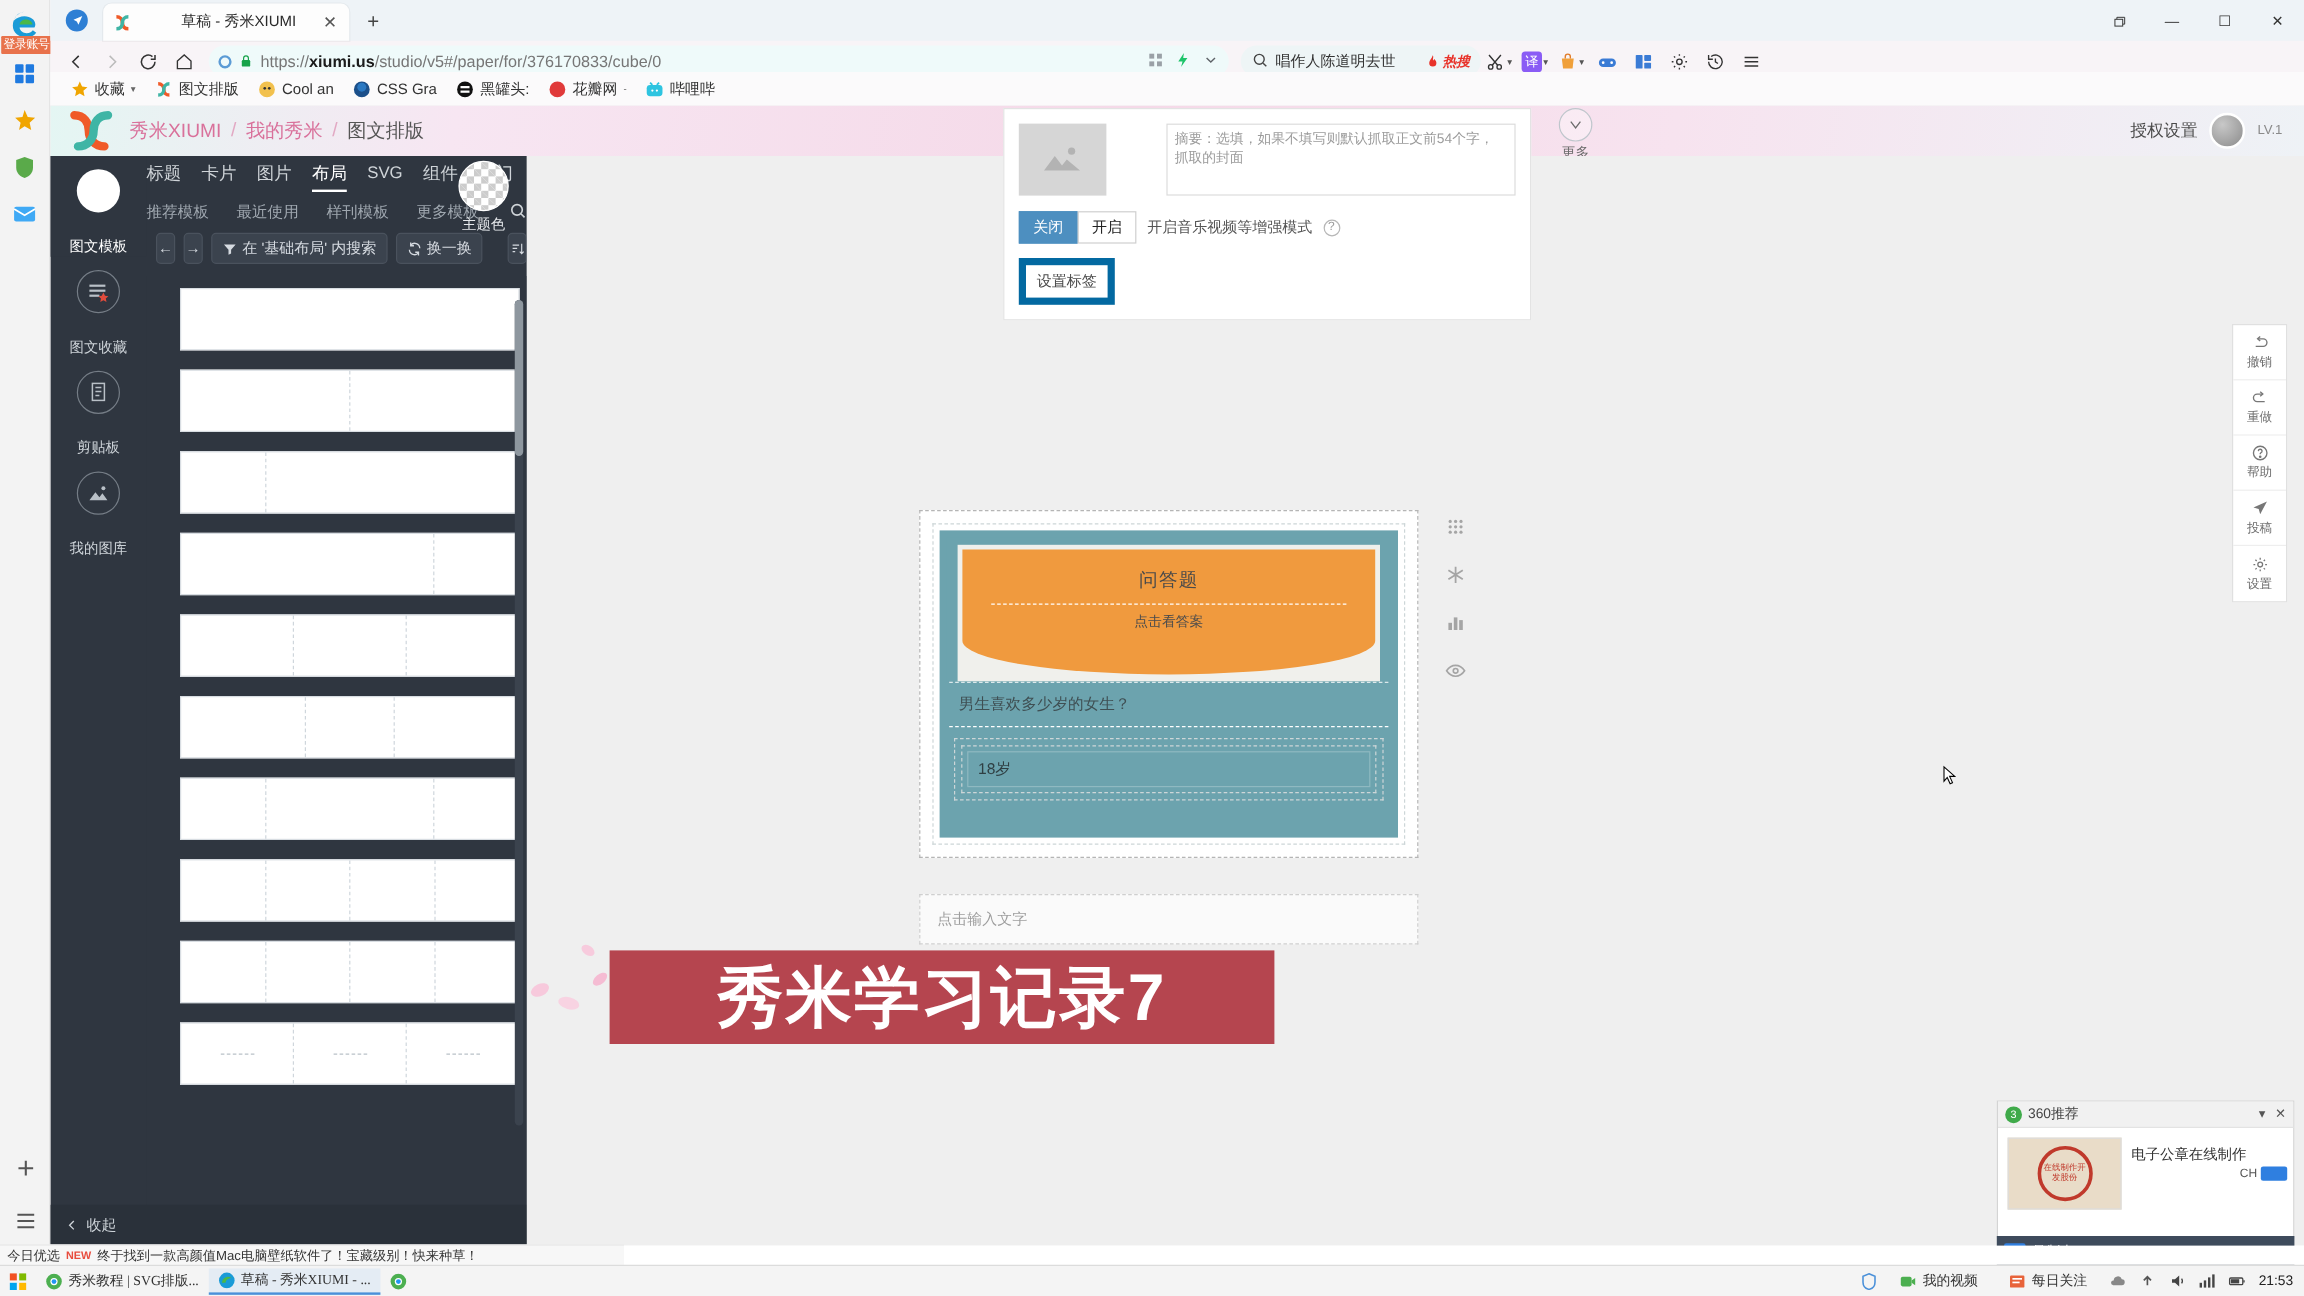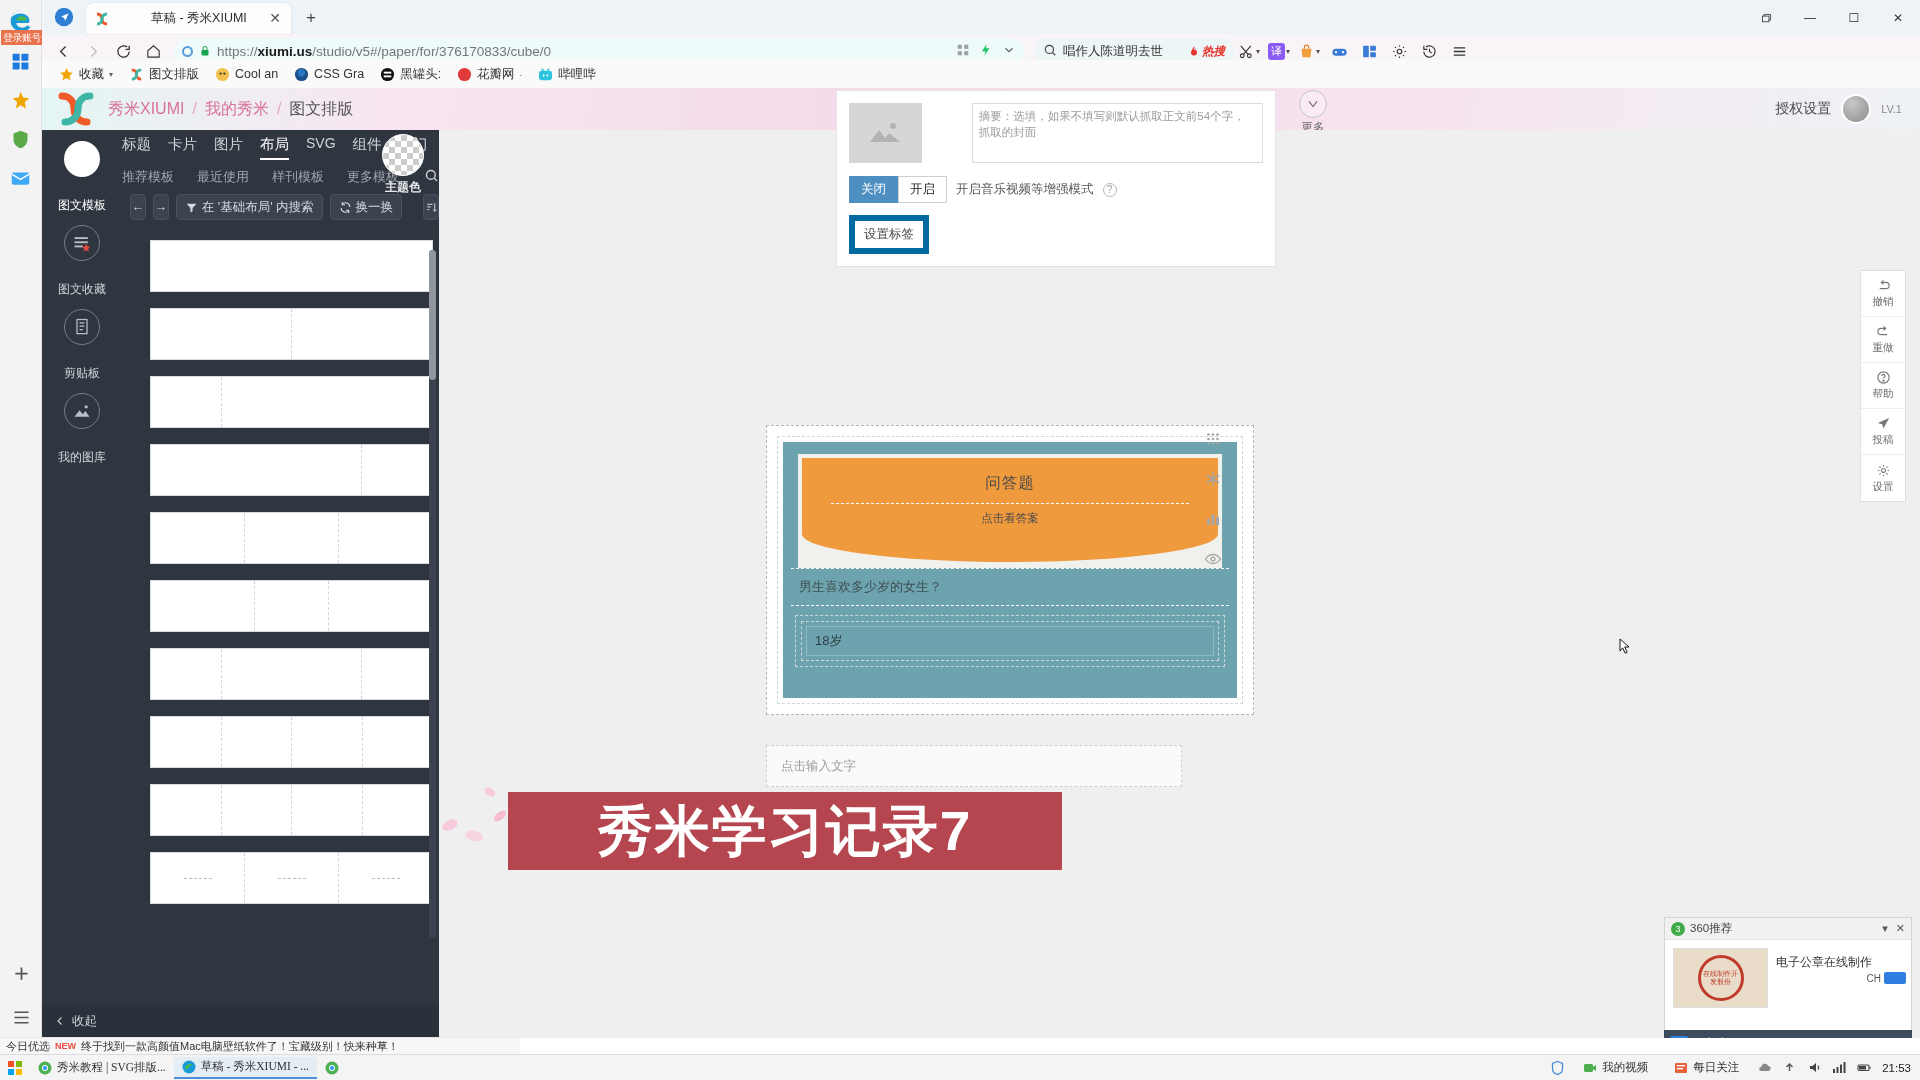--- a/index.html
+++ b/index.html
@@ -137,21 +137,21 @@
 
   .theme-color { position: absolute; right: 8px; top: 4px; width: 56px; display:flex; flex-direction:column; align-items:center; gap:3px;}
   .theme-swatch {
     width: 42px; height: 42px; border-radius: 50%;
     background-image:
       linear-gradient(45deg,#ccc 25%,transparent 25%,transparent 75%,#ccc 75%),
       linear-gradient(45deg,#ccc 25%,transparent 25%,transparent 75%,#ccc 75%);
     background-size: 12px 12px; background-position: 0 0, 6px 6px;
     background-color: #fff; border: 1px solid #fff;
   }
-  .theme-color span { font-size: 12px; color: #e6e9ec; font-weight: bold; }
+  .theme-color span { font-size: 12px; color: #e6e9ec; }
 
   .panel-toolbar { position: absolute; left: 80px; top: 56px; width: 317px; height: 42px; display: flex; align-items: center; gap: 7px; padding-left: 8px;}
   .ptb {
     height: 26px; background: #3b434e; border: 1px solid #4a525d; border-radius: 4px;
     color: #d5dae0; font-size: 12.5px; display: flex; align-items: center; justify-content: center;
     padding: 0 8px; gap: 4px; white-space: nowrap;
   }
   .ptb.sq { width: 30px; padding: 0; }
   .ptb svg { width: 13px; height: 13px; }
   .ptb-sort { margin-left: 14px; }
@@ -182,21 +182,21 @@
   .seg-row { display: flex; align-items: center; gap: 9px; margin-top: 13px; }
   .seg { display: flex; }
   .seg b { font-weight: normal; font-size: 12.5px; padding: 4px 11px; border: 1px solid #cfcfcf; }
   .seg b.on { background: #4d8fc0; color: #fff; border-color: #4d8fc0; }
   .seg-row .txt { font-size: 12.5px; color: #555; }
   .qmark { width: 14px; height: 14px; border-radius: 50%; border: 1px solid #b6b6b6; color: #9a9a9a; font-size: 10px; display: inline-flex; align-items: center; justify-content: center;}
   .tagbtn { margin-top: 12px; display:inline-block; font-size: 12.5px; padding: 5px 9px; border: 6px solid #0369a1; color: #4a4a4a; }
 
   
   .qa-wrap {
-    position: absolute; left: 327px; top: 295px; width: 488px; height: 290px;
+    position: absolute; left: 327px; top: 295px; width: 416px; height: 290px;
     border: 1px dashed #b5b5b5; background: #fff; padding: 10px;
   }
   .qa-inner { width: 100%; height: 100%; border: 1px dashed #cdd6d8; padding: 5px; }
   .qa-body { width: 100%; height: 100%; background: #6ca3ae; padding: 6px; position: relative; }
   .qa-head { position: relative; height: 120px; overflow: hidden; background: #6ca3ae; }
   .qa-head-inner { position: absolute; left: 9px; top: 6px; right: 9px; bottom: 0; background: #f0f0ec; padding: 4px;}
   .qa-orange {
     position: absolute; left: 13px; top: 10px; right: 13px; height: 104px;
     background: #f09a3e; border-radius: 0 0 50% 50% / 0 0 28px 28px;
     display: flex; flex-direction: column; align-items: center;

